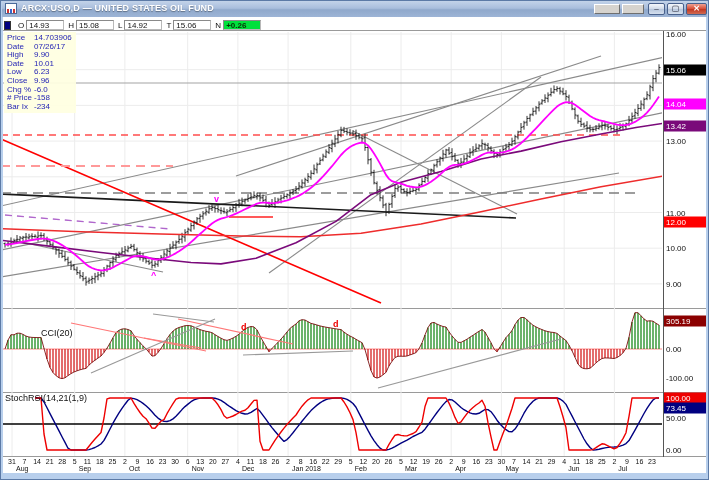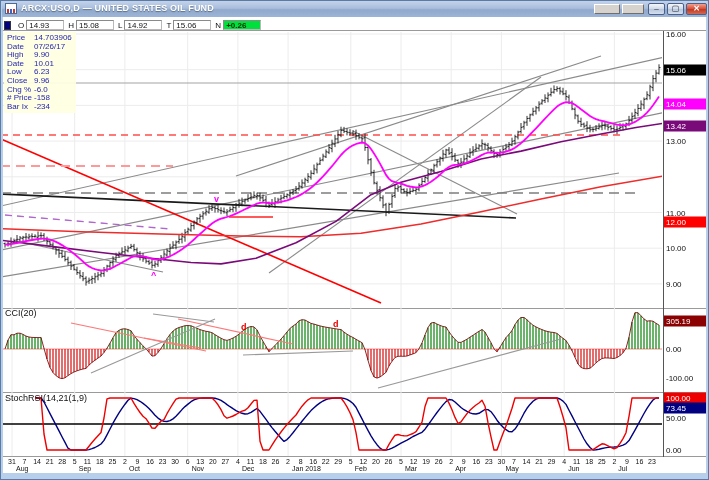--- a/index.html
+++ b/index.html
@@ -151,21 +151,21 @@
       <div class="axis-box" style="top: 176px; background: rgb(255, 0, 0); margin-top: 45px;">12.00</div>
       <div class="axis-box" style="top: 320px; background: rgb(139, 0, 0);">305.19</div>
       <div class="axis-label" style="top: 348px;">0.00</div>
       <div class="axis-label" style="top: 377px;">-100.00</div>
       <div class="axis-box" style="top: 397px; background: rgb(238, 0, 0);">100.00</div>
       <div class="axis-box" style="top: 407px; background: rgb(0, 0, 128);">73.45</div>
       <div class="axis-label" style="top: 417px;">50.00</div>
       <div class="axis-label" style="top: 449px;">0.00</div>
     </div>
 
-  <div class="panel-label" style="top:307px;">CCI(20)</div>
+  <div class="panel-label" style="top:327px;margin-left:36px;">CCI(20)</div>
   <div class="panel-label" style="top:392px;">StochRSI(14,21(1,9)</div>
 
   <div id="x-axis">
       <span class="dtick" style="left: 11px;">31</span>
       <span class="dtick" style="left: 23.549px;">7</span>
       <span class="dtick" style="left: 36.098px;">14</span>
       <span class="dtick" style="left: 48.647px;">21</span>
       <span class="dtick" style="left: 61.196px;">28</span>
       <span class="dtick" style="left: 73.745px;">5</span>
       <span class="dtick" style="left: 86.294px;">11</span>

